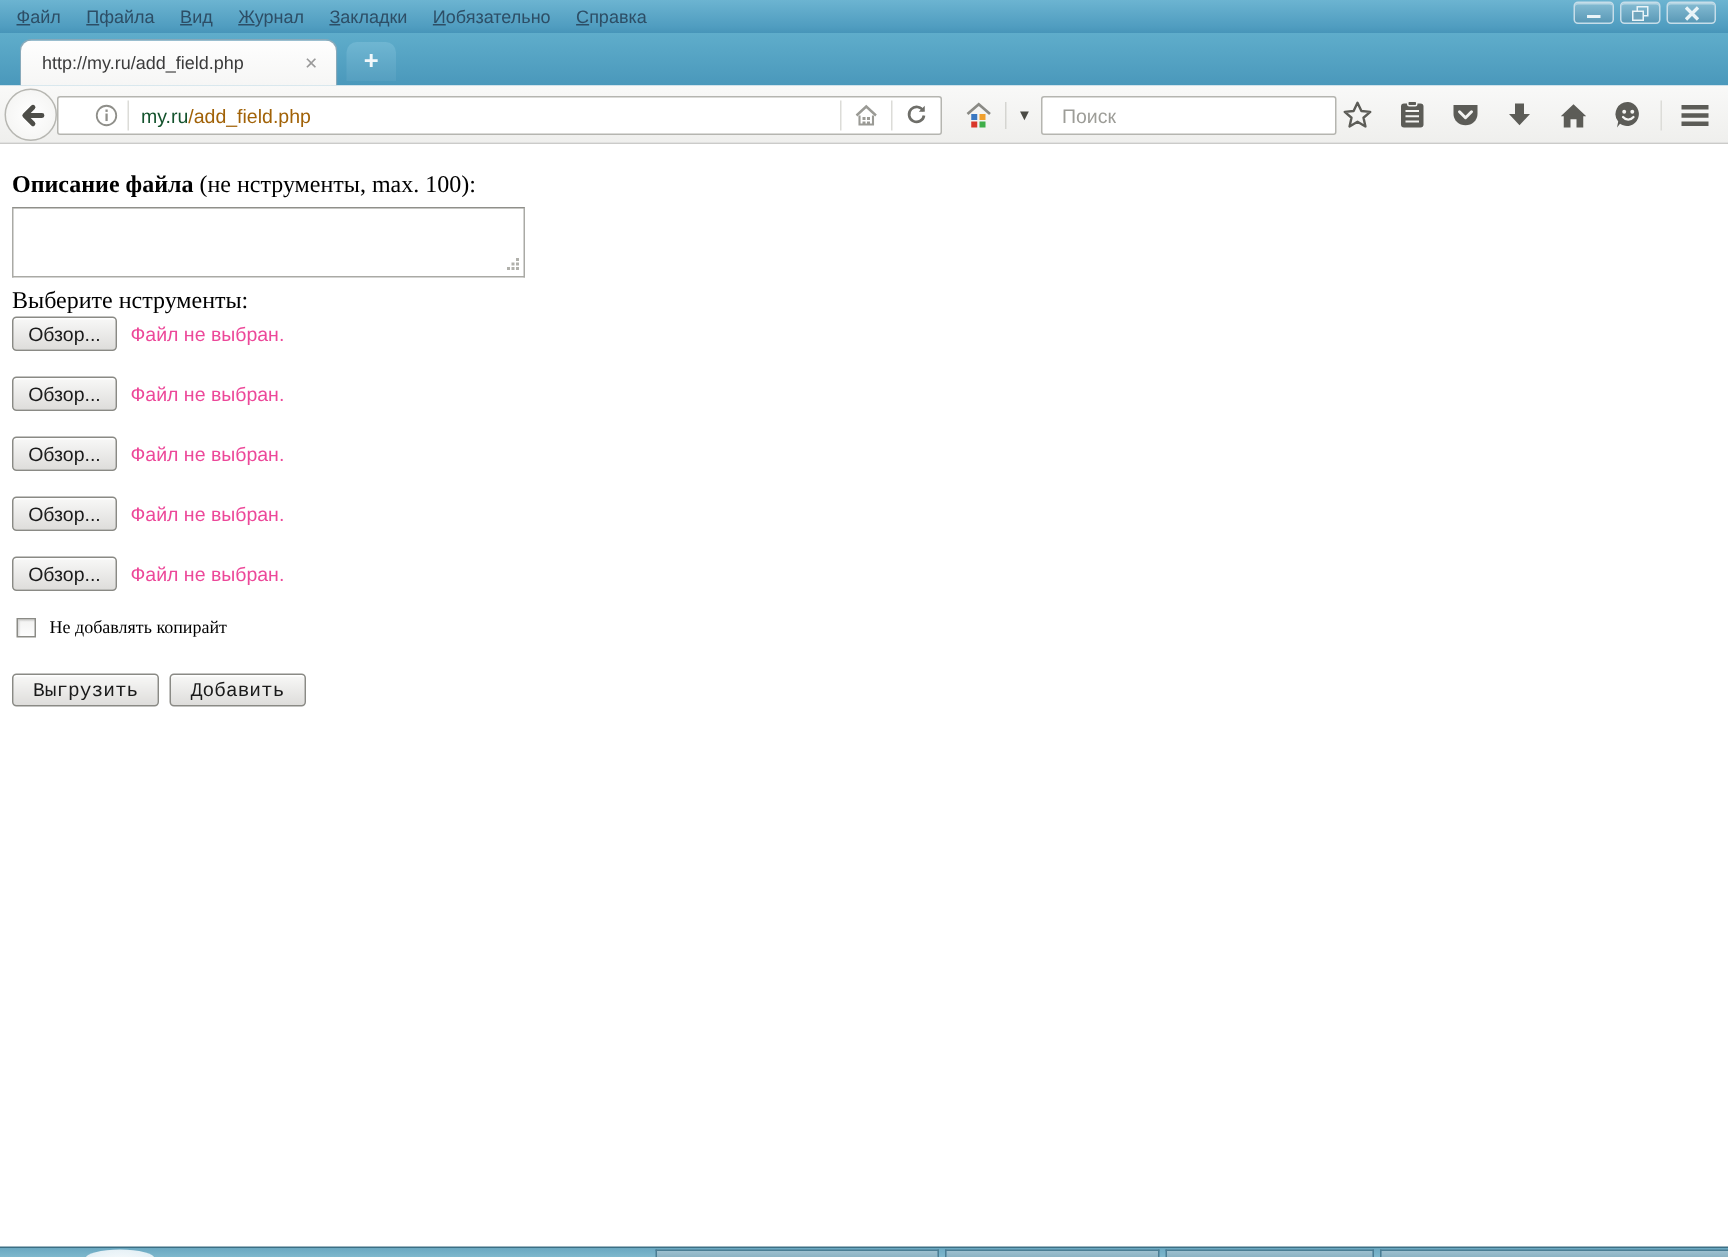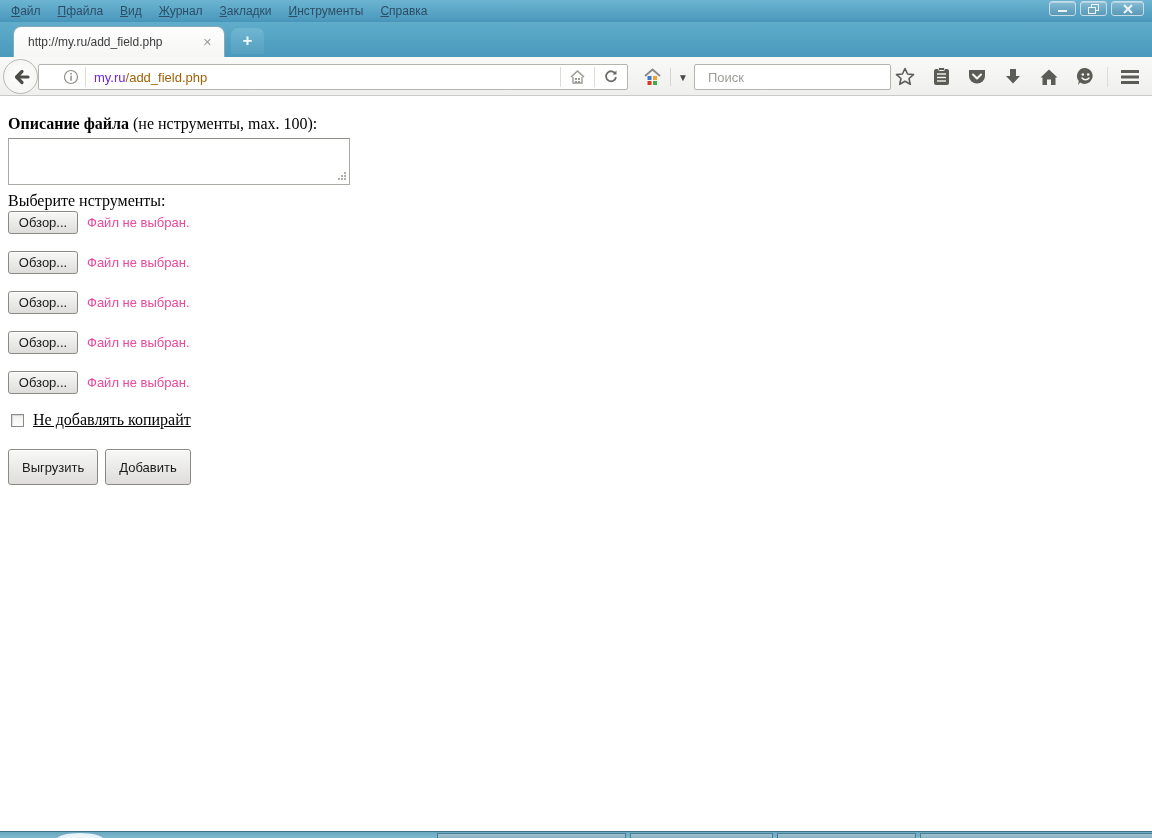--- a/index.html
+++ b/index.html
@@ -63,21 +63,21 @@
     display:flex; align-items:center; justify-content:center;
   }
   .urlbar {
     position:absolute; left:38px; top:7px; width:590px; height:26px;
     background:#fff; border:1px solid #b5b5b0; border-radius:2px;
     display:flex; align-items:center; padding-left:22px;
   }
   .urlbar .sep, .toolsep { width:1px; height:20px; background:#dcdcd8; }
   .info-icon { margin:0 6px 0 2px; display:flex; }
   .url-text { flex:1; font-size:13px; white-space:nowrap; overflow:hidden; }
-  .url-host { color:#6d28d9; }
+  .url-host { color:#14532d; }
   .url-path { color:#a16207; }
   .url-right { display:flex; align-items:center; height:100%; }
   .url-iconbtn { padding:0 8px; display:flex; align-items:center; height:100%; }
 
   .homegroup {
     position:absolute; left:635px; top:7px; height:26px;
     display:flex; align-items:center;
   }
   .homegroup .caret { font-size:10px; color:#4a4a45; padding:0 7px; }
   .home-colored { padding:0 8px; display:flex; }
@@ -128,24 +128,24 @@
   }
   .browse-btn { width:70px; height:23px; margin-right:9px; }
   .file-status { color:#ec4899; }
 
   .cb-row { position:absolute; left:11px; top:314px; display:flex; align-items:center; }
   .cb {
     appearance:none; -webkit-appearance:none; width:13px; height:13px;
     border:1px solid #8b8b86; background:linear-gradient(#f2f2f1,#fdfdfd);
     box-shadow:inset 1px 1px 1px rgba(0,0,0,.12); margin:0;
   }
-  .cb-label { font-size:16px; margin-left:9px;text-decoration:underline; }
+  .cb-label { font-size:12px; margin-left:9px; }
 
   .submit-row { position:absolute; left:8px; top:352px; display:flex; gap:7px; }
-  .submit-row .btn { height:36px; padding:0 13px; }
+  .submit-row .btn { height:22px; padding:0 13px;font-family:Liberation Mono, monospace; }
 
   
   .taskbar {
     position:absolute; left:0; bottom:0; width:1152px; height:7px;
     background:linear-gradient(#6aa8c1,#7eb8cd); border-top:1px solid #3c6f84;
   }
   .start-orb {
     position:absolute; left:57px; top:1px; width:46px; height:12px;
     background:radial-gradient(ellipse at 50% 100%, #ffffff, #dcebf2);
     border-radius:50% 50% 0 0;
@@ -159,21 +159,21 @@
 <body>
 
 <div class="window">
 
   <div class="menubar">
     <span class="menu-item"><span class="accel">Ф</span><span>айл</span></span>
     <span class="menu-item"><span class="accel">П</span><span>файла</span></span>
     <span class="menu-item"><span class="accel">В</span><span>ид</span></span>
     <span class="menu-item"><span class="accel">Ж</span><span>урнал</span></span>
     <span class="menu-item"><span class="accel">З</span><span>акладки</span></span>
-    <span class="menu-item"><span class="accel">И</span><span>нструменты</span></span>
+    <span class="menu-item"><span class="accel">И</span><span>обязательно</span></span>
     <span class="menu-item"><span class="accel">С</span><span>правка</span></span>
 
     <div class="win-controls">
       <div class="win-btn">
         <svg width="11" height="9">
             <rect x="1" y="6" width="9" height="2" fill="#eaf4f8"></rect>
           </svg>
       </div>
       <div class="win-btn">
         <svg width="12" height="10">

